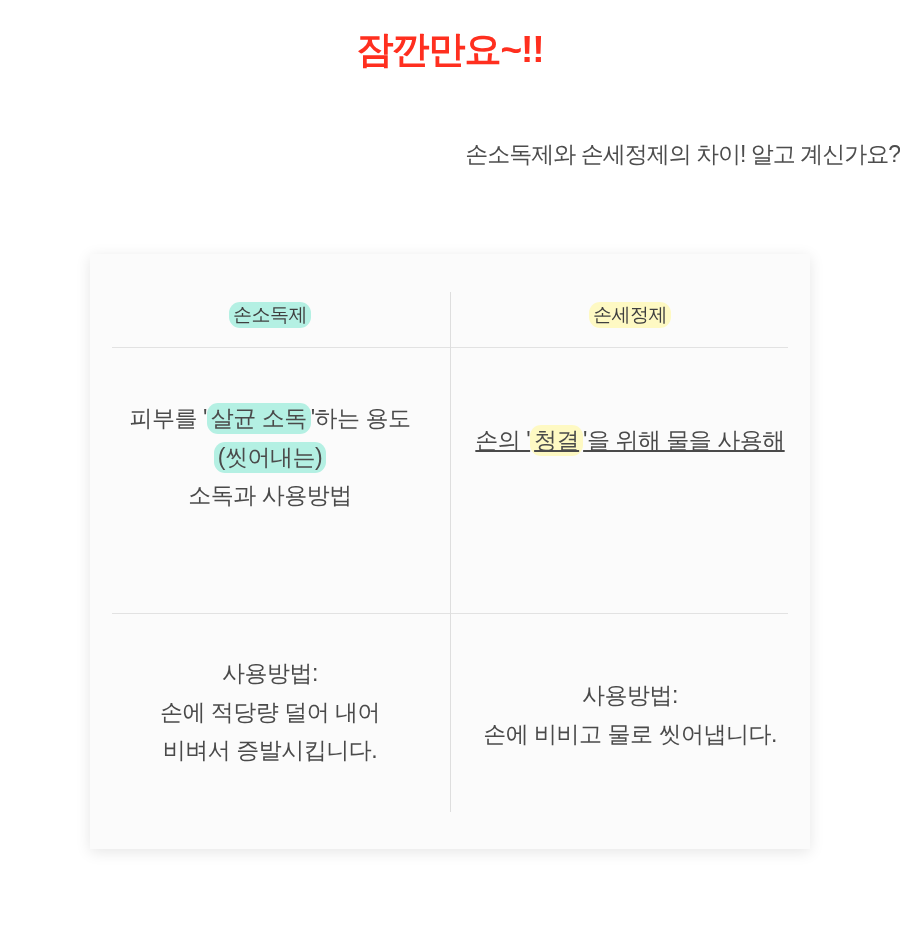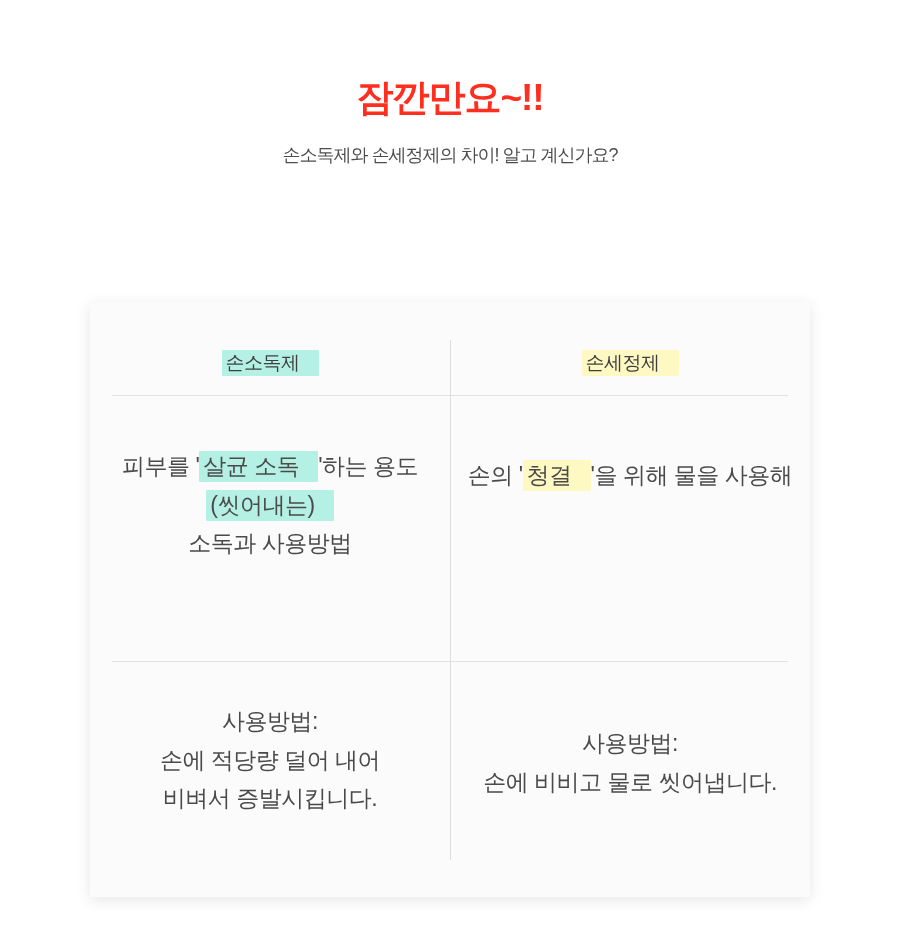--- a/index.html
+++ b/index.html
@@ -21,29 +21,28 @@
     box-sizing: border-box;
   }
   .headline {
     text-align: center;
     color: #ff2f1f;
     font-size: 37px;
     font-weight: bold;
     letter-spacing: -1px;
     padding-top: 28px;
     line-height: 1.2;
-    margin-top: 48px;
   }
   .subheadline {
-    text-align: center;
+    text-align: right;
     color: #4d4d4d;
-    font-size: 18px;
+    font-size: 23px;
     font-weight: normal;
     letter-spacing: -1px;
-    margin-top: 24px;
+    margin-top: 68px;
     line-height: 1.3;
   }
   .card {
     position: absolute;
     left: 90px;
     top: 254px;
     width: 720px;
     height: 595px;
     background: #fbfbfb;
     box-shadow: 0 3px 14px rgba(0,0,0,0.10);
@@ -81,35 +80,35 @@
   .col.right { left: 360px; }
   .col-title {
     position: absolute;
     top: 48px;
     width: 100%;
     font-size: 19px;
     color: #3f3f3f;
     letter-spacing: -0.5px;
   }
   .hl {
-    padding: 2px 19px 3px 4px;
-    border-radius: 1px;
+    padding: 2px 4px 3px 4px;
+    border-radius: 11px;
   }
   .hl-mint { background: #b4f0e3; }
   .hl-violet { background: #fef9c3; }
   .body-block {
     position: absolute;
     width: 100%;
     font-size: 23px;
     line-height: 1.68;
     color: #4a4a4a;
     letter-spacing: -0.5px;
   }
   .left .body-block.desc { top: 145px; }
-  .right .body-block.desc { top: 154px; }
+  .right .body-block.desc { top: 167px; text-decoration: underline; }
   .left .body-block.usage { top: 400px; }
   .right .body-block.usage { top: 422px; }
   .body-block .line { display: block; }
 </style>
 </head>
 <body>
 
 <div class="page">
 
   <div class="headline">잠깐만요~!!</div>

